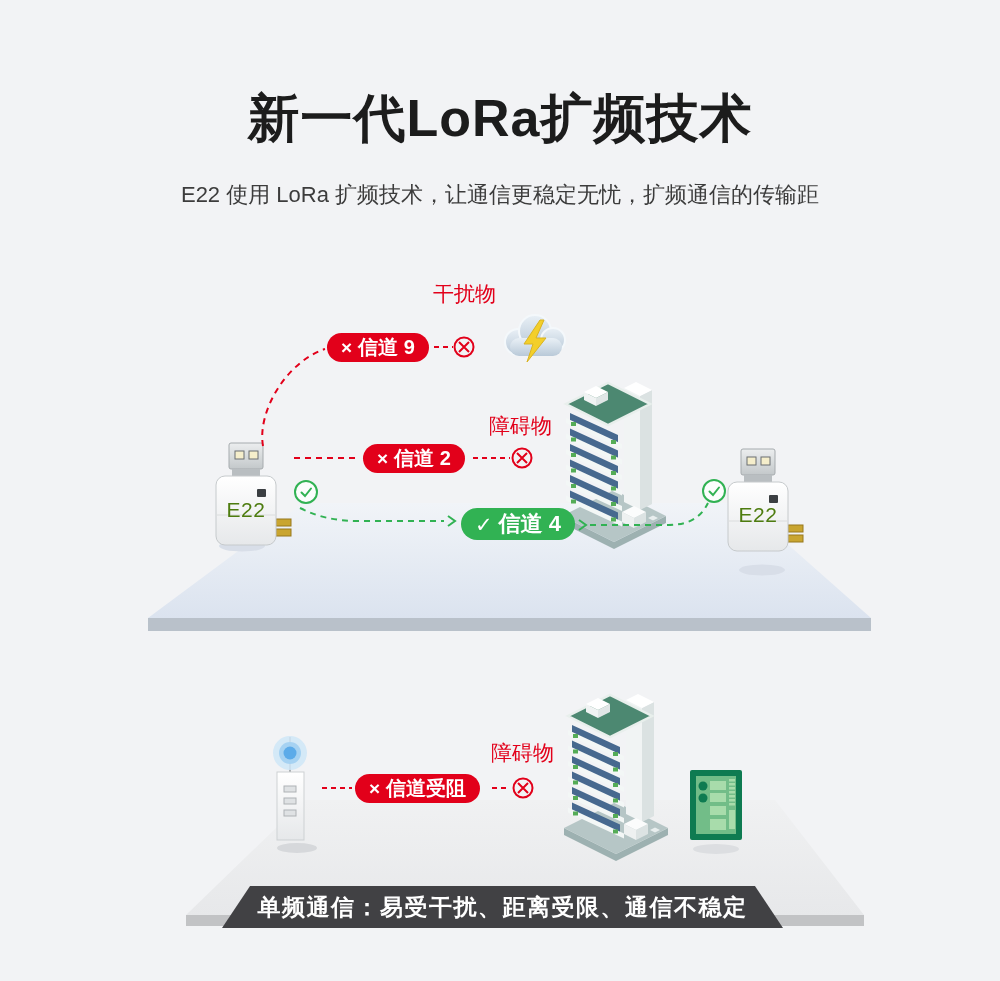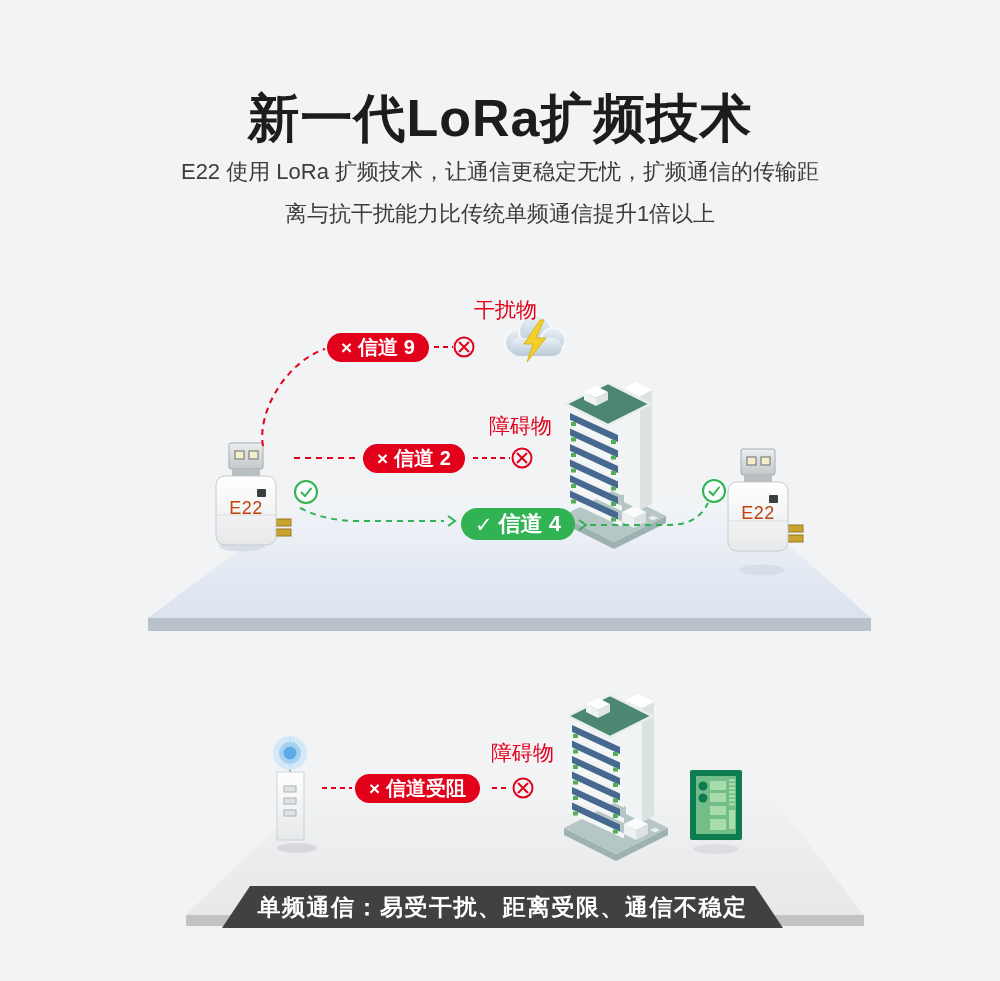--- a/index.html
+++ b/index.html
@@ -5,33 +5,33 @@
   :root{
     --red:#e2001a; --green:#31b253; --banner-blue:#2f92d3; --banner-dark:#414144; --background:#f2f3f5;
   }
   html,body{margin:0;padding:0;}
   body{background:var(--background);font-family:"Liberation Sans","DejaVu Sans",sans-serif;}
   .stage{position:relative;width:1000px;height:981px;background:var(--background);overflow:hidden;}
   .art{position:absolute;left:0;top:0;width:1000px;height:981px;}
 
   .page-title{position:absolute;left:0;top:84px;width:1000px;text-align:center;
     font-size:52px;font-weight:800;color:#1c1c1c;letter-spacing:1px;margin:0;}
-  .intro{position:absolute;left:0;top:151px;width:1000px;text-align:center;
+  .intro{position:absolute;left:0;top:174px;width:1000px;text-align:center;
     font-size:22px;color:#3c3c3c;line-height:42px;}
 
   .pill{position:absolute;display:inline-flex;align-items:center;justify-content:center;
     color:#fff;font-weight:bold;border-radius:17px;white-space:nowrap;padding:0 14px;}
   .pill.red{background:var(--red);height:29px;font-size:20px;}
   .pill.green{background:var(--green);height:32px;font-size:22px;border-radius:17px;}
   .pill .st-icon{font-weight:900;margin-right:6px;font-size:19px;line-height:1;}
   .pill.green .st-icon{font-size:21px;}
 
   .hazard-label{position:absolute;color:var(--red);font-size:21px;font-weight:500;white-space:nowrap;}
 
-  .dev-label{position:absolute;font-size:18px;color:#c2410c;text-align:center;letter-spacing:0.5px;}
+  .dev-label{position:absolute;font-size:21px;color:#4d7c0f;text-align:center;letter-spacing:0.5px;}
 
   .banner{position:absolute;display:flex;align-items:center;justify-content:center;
     color:#fff;font-weight:bold;font-size:23px;letter-spacing:1.5px;white-space:nowrap;}
   .banner.blue{background:var(--banner-blue);clip-path:polygon(6.2% 0,94.6% 0,100% 100%,0 100%);}
   .banner.dark{background:var(--banner-dark);clip-path:polygon(5% 0,95% 0,100% 100%,0 100%);}
 
   .dr{stroke:var(--red);stroke-width:2;fill:none;}
   .dg{stroke:var(--green);stroke-width:2;fill:none;}
   .dash{stroke-dasharray:6 5;}
   .dash-s{stroke-dasharray:5 4;}
@@ -190,24 +190,23 @@
     <use href="#okc" x="306" y="492"></use>
     <use href="#okc" x="714" y="491"></use>
     <use href="#blockc" x="464" y="347"></use>
     <use href="#blockc" x="522" y="458"></use>
     <use href="#blockc" x="523" y="788"></use>
   </svg>
 
   <h1 class="page-title">新一代LoRa扩频技术</h1>
   <div class="intro">
     <div>E22 使用 LoRa 扩频技术，让通信更稳定无忧，扩频通信的传输距</div>
-    <div>离与抗干扰能力比传统单频通信提升1倍以上</div>
-  </div>
-
-  <div class="hazard-label" style="left:433px;top:296px;margin-left:41px;">干扰物</div>
+  </div>
+
+  <div class="hazard-label" style="left:433px;top:280px;">干扰物</div>
   <div class="hazard-label" style="left:489px;top:412px;">障碍物</div>
 
   <div class="pill red" style="left:327px;top:333px;">
     <span class="st-icon">×</span>
     <span>信道 9</span>
   </div>
   <div class="pill red" style="left:363px;top:444px;">
     <span class="st-icon">×</span>
     <span>信道 2</span>
   </div>

